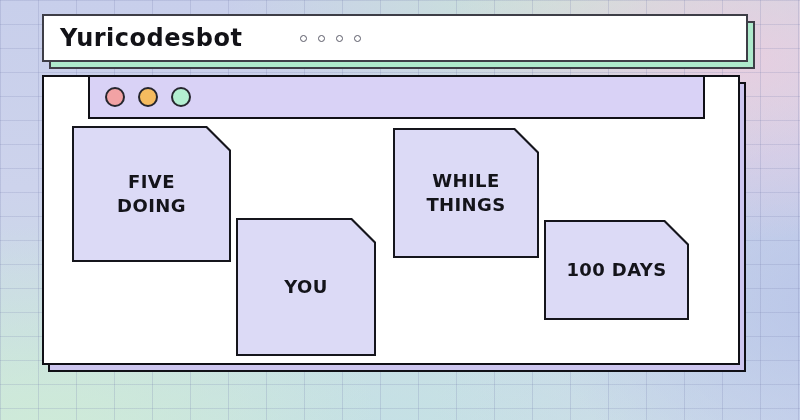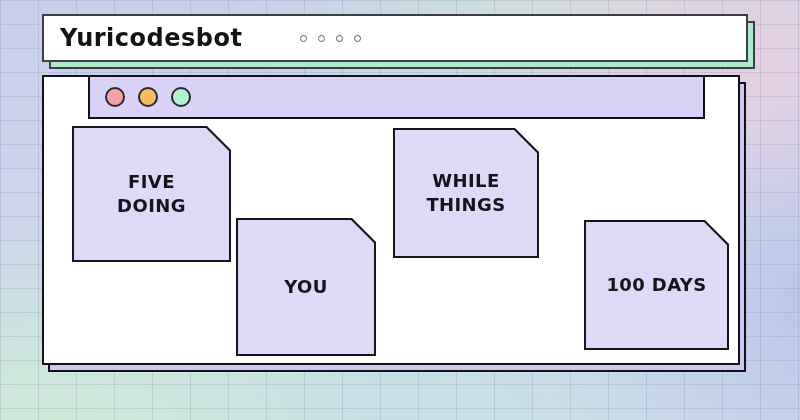--- a/index.html
+++ b/index.html
@@ -72,21 +72,21 @@
     display:flex;align-items:center;justify-content:center;text-align:center;
   }
   .note-text{
     font-size:18px;font-weight:bold;color:#14141a;
     letter-spacing:.4px;line-height:1.35;
   }
   .note-text span{display:block;}
   .note-five   {left:28px; top:49px;  width:159px;height:136px;}
   .note-you    {left:192px;top:141px; width:140px;height:138px;}
   .note-while  {left:349px;top:51px;  width:146px;height:130px;}
-  .note-days   {left:540px;top:143px; width:145px;height:130px;}
+  .note-days   {left:500px;top:143px; width:145px;height:100px;}
 </style>
 </head>
 <body>
 
 <div class="stage">
   <div class="grid-overlay"></div>
 
   <div class="titlebar-shadow" style="background-color: rgb(174, 234, 204);"></div>
   <div class="titlebar">
     <span class="title">Yuricodesbot</span>

